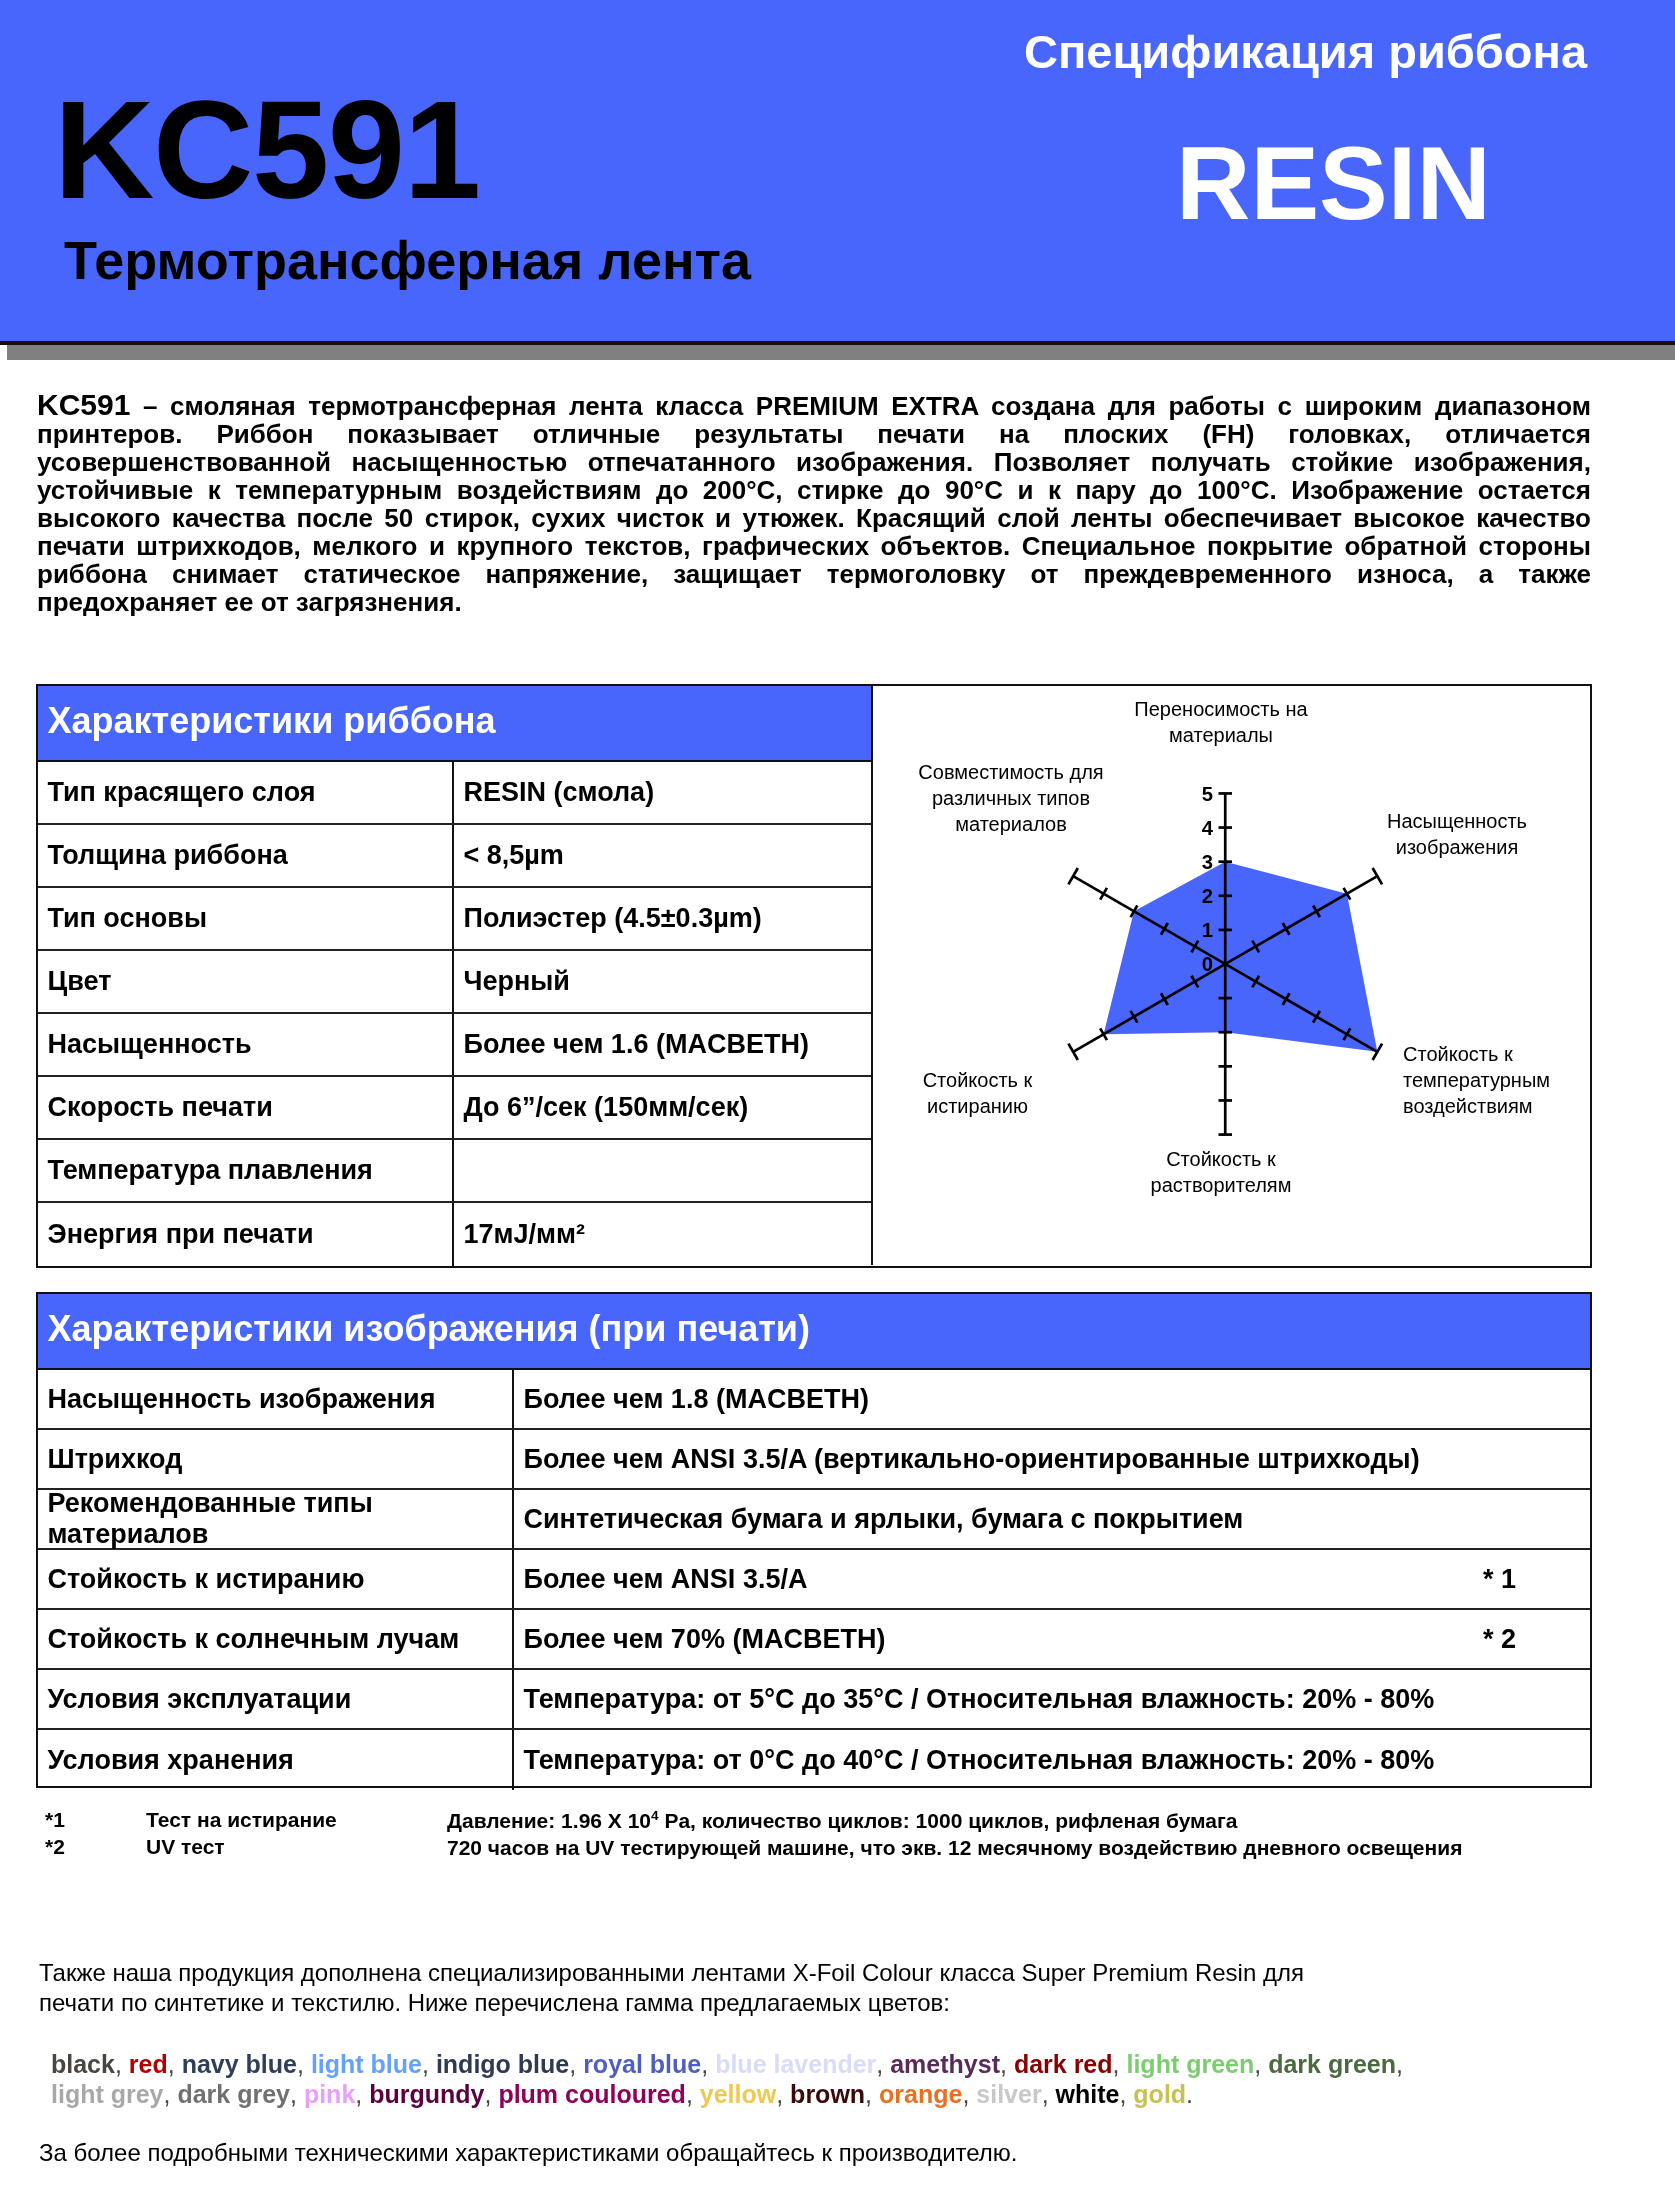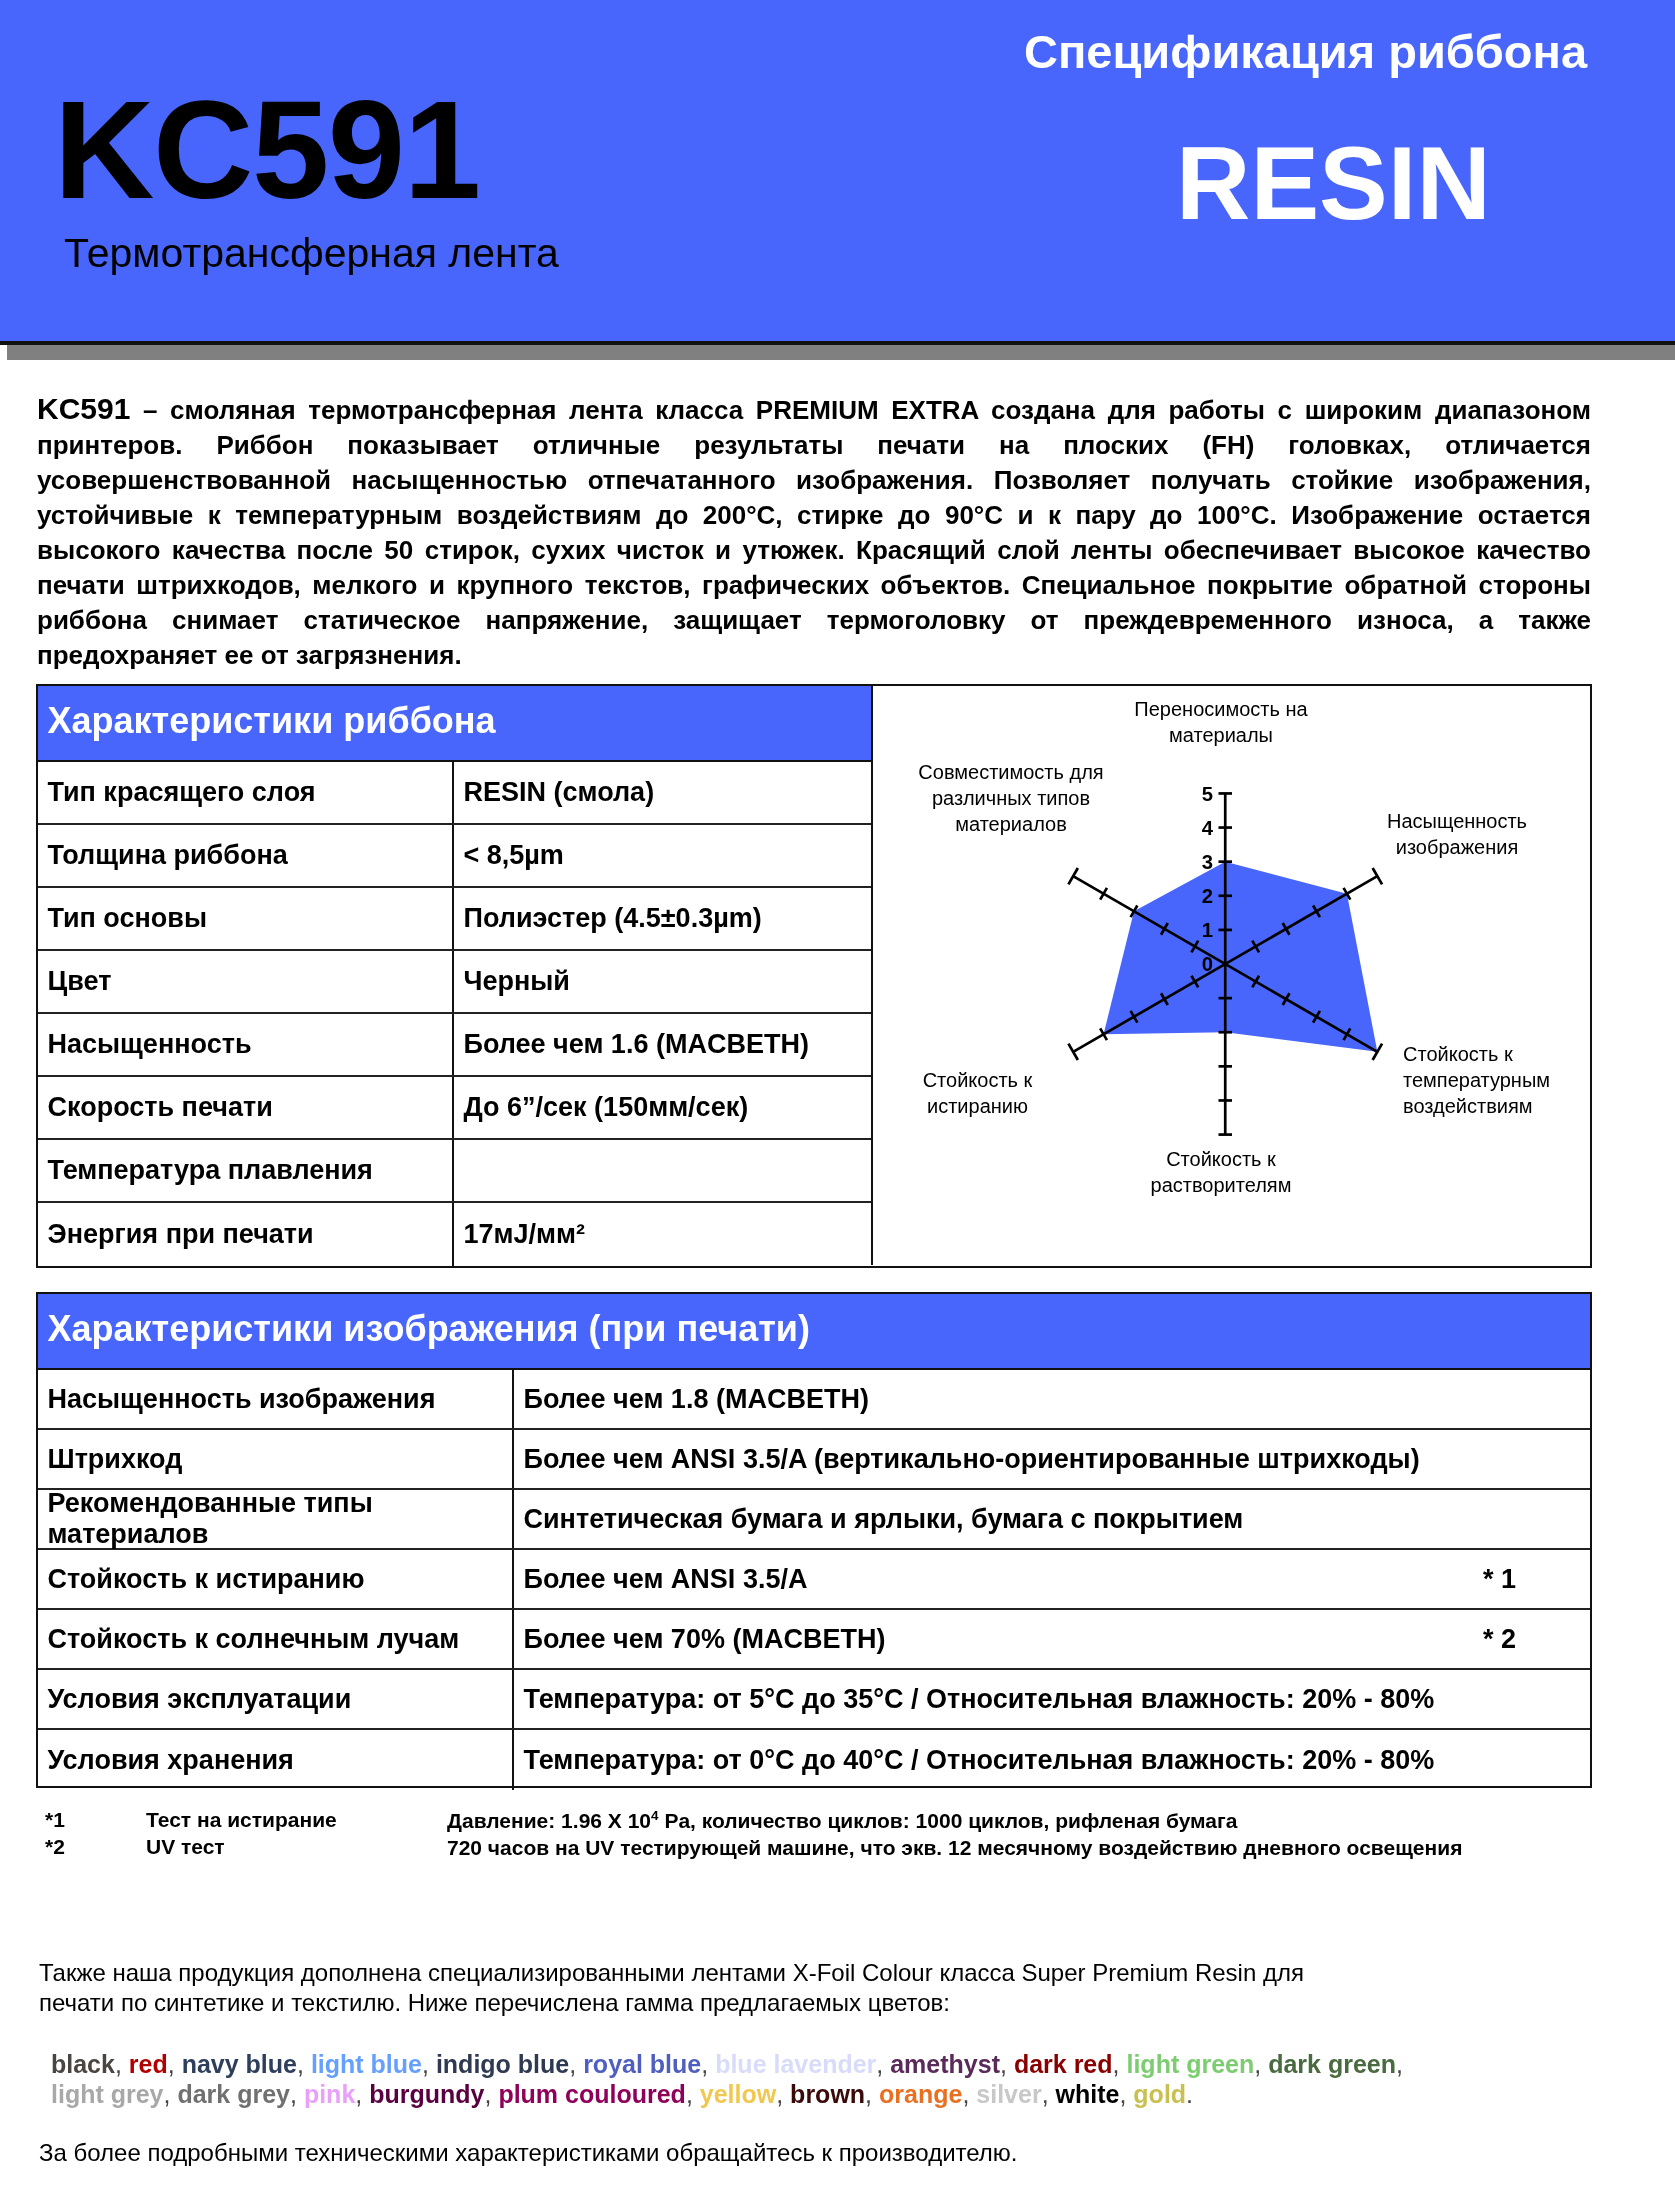--- a/index.html
+++ b/index.html
@@ -4,26 +4,26 @@
 <style>
   * { box-sizing: border-box; margin: 0; padding: 0; }
   html, body { width: 1675px; height: 2205px; background: #ffffff; overflow: hidden; }
   body { position: relative; font-family: "Liberation Sans", sans-serif; color: #000; }
 
   
   .hdr { position: absolute; left: 0; top: 0; width: 1675px; height: 341px; background: #4866fc; }
   .hdr-line { position: absolute; left: 0; top: 341px; width: 1675px; height: 4px; background: #111; }
   .hdr-shadow { position: absolute; left: 6.8px; top: 345px; width: 1669px; height: 15px; background: #808080; }
   .model { position: absolute; left: 54px; top: 80px; font-size: 139px; font-weight: bold; line-height: 1; letter-spacing: -1.4px; color: #000; }
-  .subtitle { position: absolute; left: 64px; top: 233px; font-size: 41px; font-weight: normal; line-height: 1; color: #000; }
+  .subtitle { position: absolute; left: 64px; top: 233px; font-size: 54px; font-weight: bold; line-height: 1; color: #000; }
   .spec { position: absolute; left: 1024px; top: 28px; font-size: 47px; font-weight: bold; line-height: 1; color: #fff; }
   .resin { position: absolute; left: 1176px; top: 132px; font-size: 103px; font-weight: bold; line-height: 1; color: #fff; }
 
   
-  .intro { position: absolute; left: 37px; top: 391px; width: 1554px; font-size: 26px; font-weight: bold; line-height: 35px; text-align: justify; text-align-last: left; }
+  .intro { position: absolute; left: 37px; top: 391px; width: 1554px; font-size: 26px; font-weight: bold; line-height: 28px; text-align: justify; text-align-last: left; }
   .intro .lead { font-size: 30px; }
 
   
   .box1 { position: absolute; left: 36px; top: 684px; width: 1556px; height: 584px; border: 2.7px solid #111; }
   .t1 { position: absolute; left: 0; top: 0; width: 835px; height: 579px; border-right: 2.7px solid #111; }
   .sec-head { background: #4866fc; color: #fff; font-size: 36px; font-weight: bold; padding-left: 9.5px; display: flex; align-items: flex-start; padding-top: 13.5px; border-bottom: 2.7px solid #111; }
   .t1 .sec-head { height: 76px; }
   .row { display: flex; border-bottom: 2.7px solid #222; }
   .row:last-child { border-bottom: none; }
   .cell { font-size: 27px; font-weight: bold; display: flex; align-items: center; padding-left: 9.5px; }

